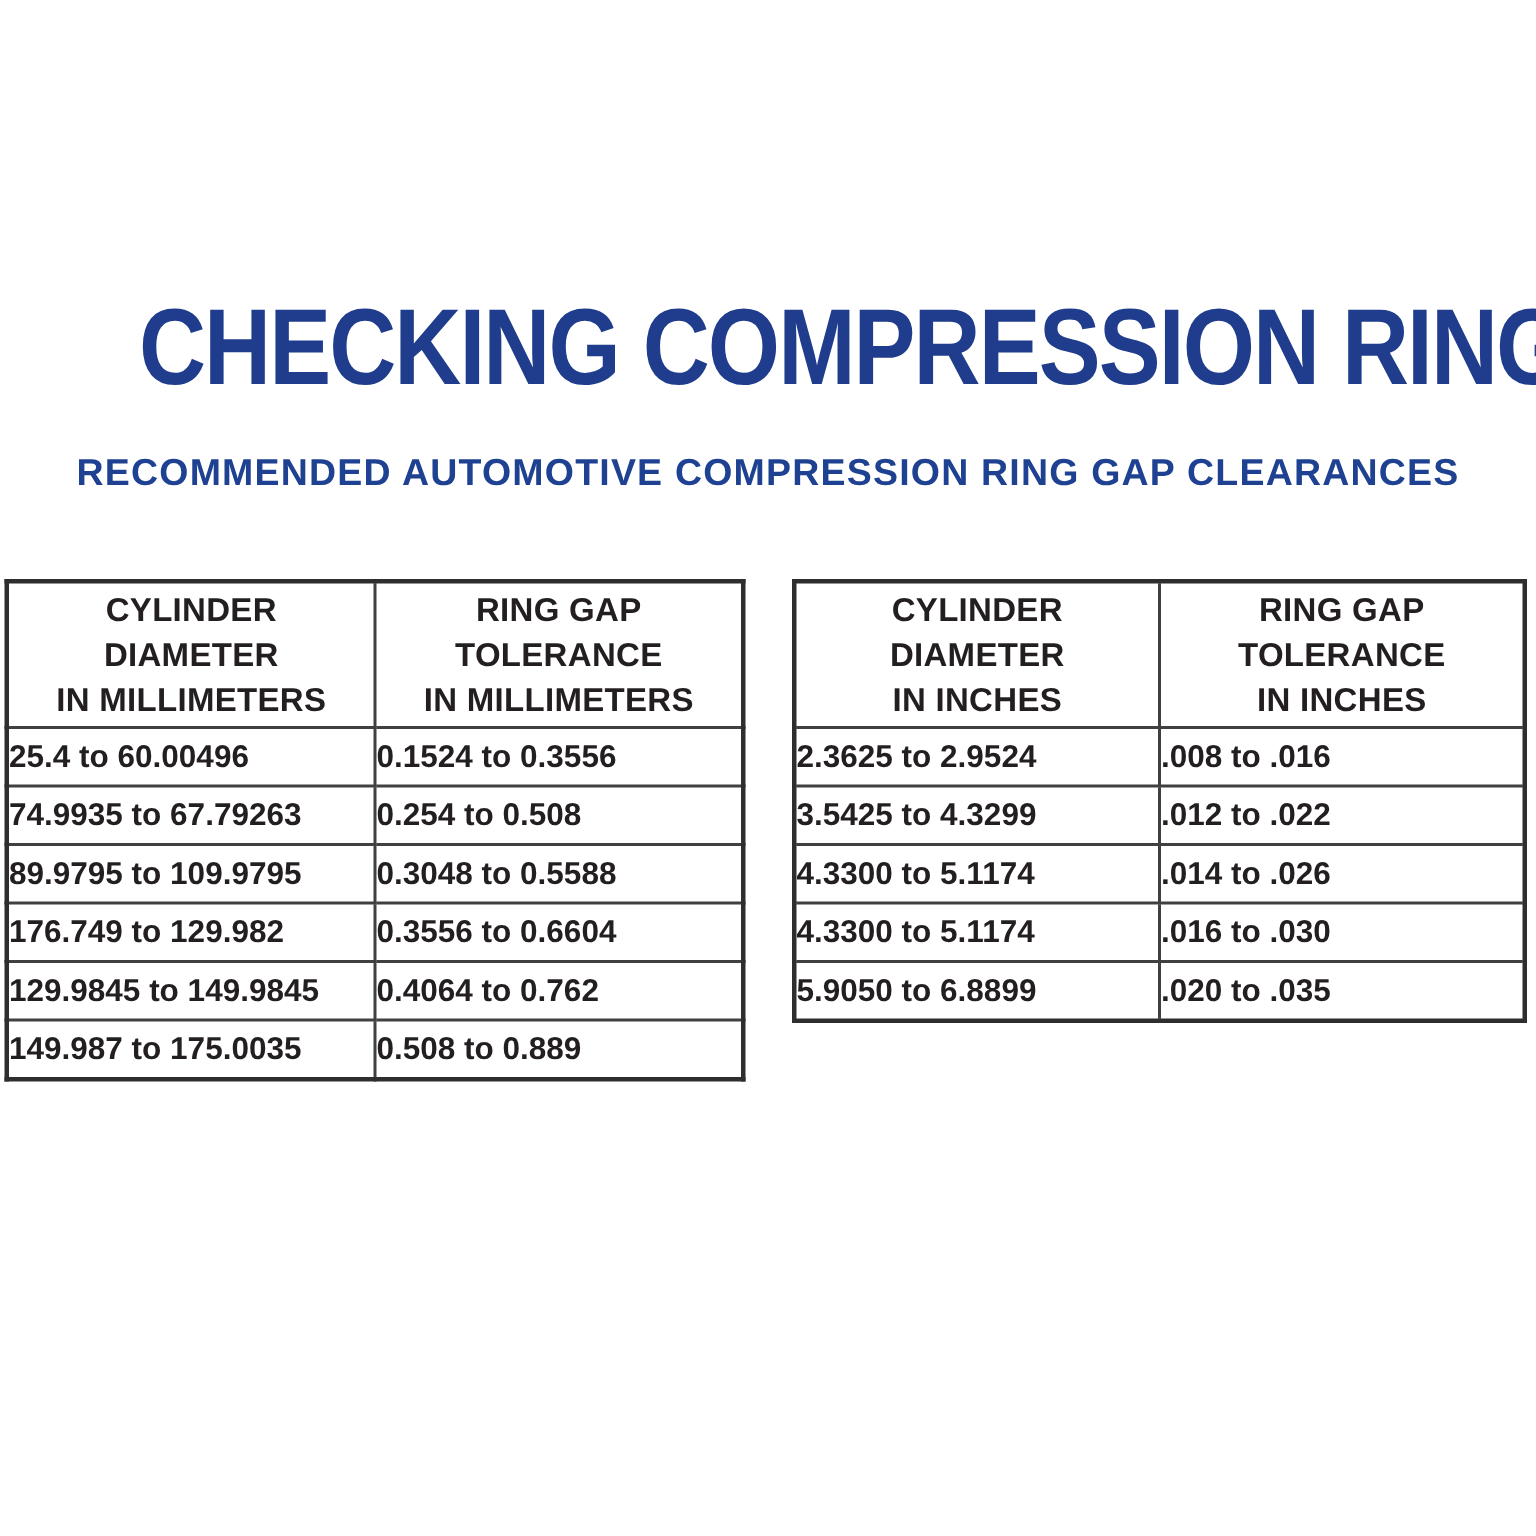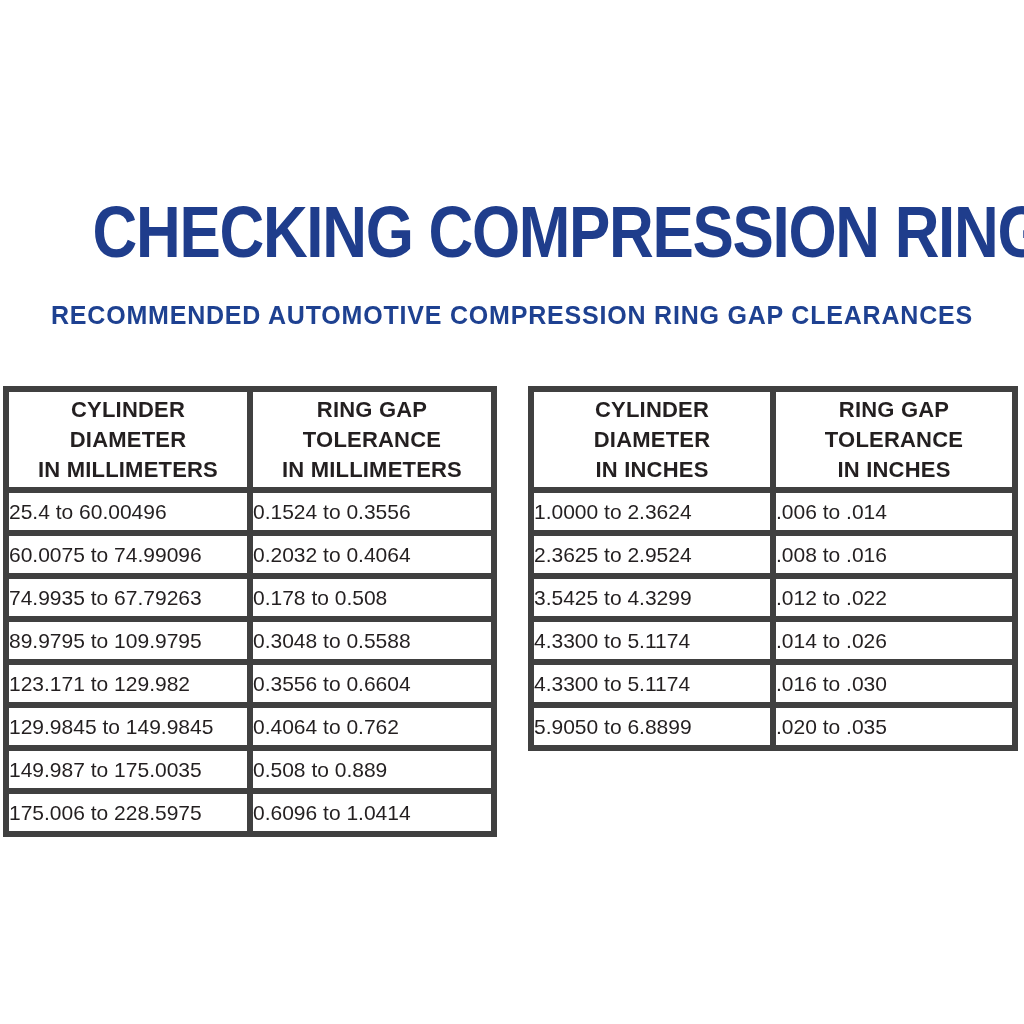--- a/index.html
+++ b/index.html
@@ -63,40 +63,40 @@
   .spec-table.mm {
     left: 3px;
     width: 494px;
   }
   .spec-table.inches {
     left: 528px;
     width: 490px;
   }
   .spec-table th,
   .spec-table td {
-    border: 6px solid #404040;
+    border: 2px solid #404040;
     width: 50%;
     vertical-align: middle;
     padding: 0;
     color: #231f20;
   }
   .spec-table th {
     height: 95px;
     font-size: 22px;
     font-weight: bold;
     line-height: 30px;
     letter-spacing: 0.2px;
   }
   .spec-table th span {
     display: block;
   }
   .spec-table td {
     height: 37px;
     font-size: 21px;
-    font-weight: normal;
+    font-weight: bold;
     line-height: 37px;
     white-space: nowrap;
     margin-left: 33px;
   }
 </style>
 </head>
 <body>
 
 <div class="page">
 
@@ -120,70 +120,58 @@
           <span>IN MILLIMETERS</span>
         </th>
       </tr>
     </thead>
     <tbody>
       <tr>
         <td>25.4 to 60.00496</td>
         <td>0.1524 to 0.3556</td>
       </tr>
       <tr>
-        <td>60.0075 to 74.99096</td>
-        <td>0.2032 to 0.4064</td>
-      </tr>
-      <tr>
         <td>74.9935 to 67.79263</td>
-        <td>0.178 to 0.508</td>
+        <td>0.254 to 0.508</td>
       </tr>
       <tr>
         <td>89.9795 to 109.9795</td>
         <td>0.3048 to 0.5588</td>
       </tr>
       <tr>
-        <td>123.171 to 129.982</td>
+        <td>176.749 to 129.982</td>
         <td>0.3556 to 0.6604</td>
       </tr>
       <tr>
         <td>129.9845 to 149.9845</td>
         <td>0.4064 to 0.762</td>
       </tr>
       <tr>
         <td>149.987 to 175.0035</td>
         <td>0.508 to 0.889</td>
-      </tr>
-      <tr>
-        <td>175.006 to 228.5975</td>
-        <td>0.6096 to 1.0414</td>
       </tr>
     </tbody>
   </table>
 
   <table class="spec-table inches">
     <thead>
       <tr>
         <th>
           <span>CYLINDER</span>
           <span>DIAMETER</span>
           <span>IN INCHES</span>
         </th>
         <th>
           <span>RING GAP</span>
           <span>TOLERANCE</span>
           <span>IN INCHES</span>
         </th>
       </tr>
     </thead>
     <tbody>
-      <tr>
-        <td>1.0000 to 2.3624</td>
-        <td>.006 to .014</td>
-      </tr>
       <tr>
         <td>2.3625 to 2.9524</td>
         <td>.008 to .016</td>
       </tr>
       <tr>
         <td>3.5425 to 4.3299</td>
         <td>.012 to .022</td>
       </tr>
       <tr>
         <td>4.3300 to 5.1174</td>

